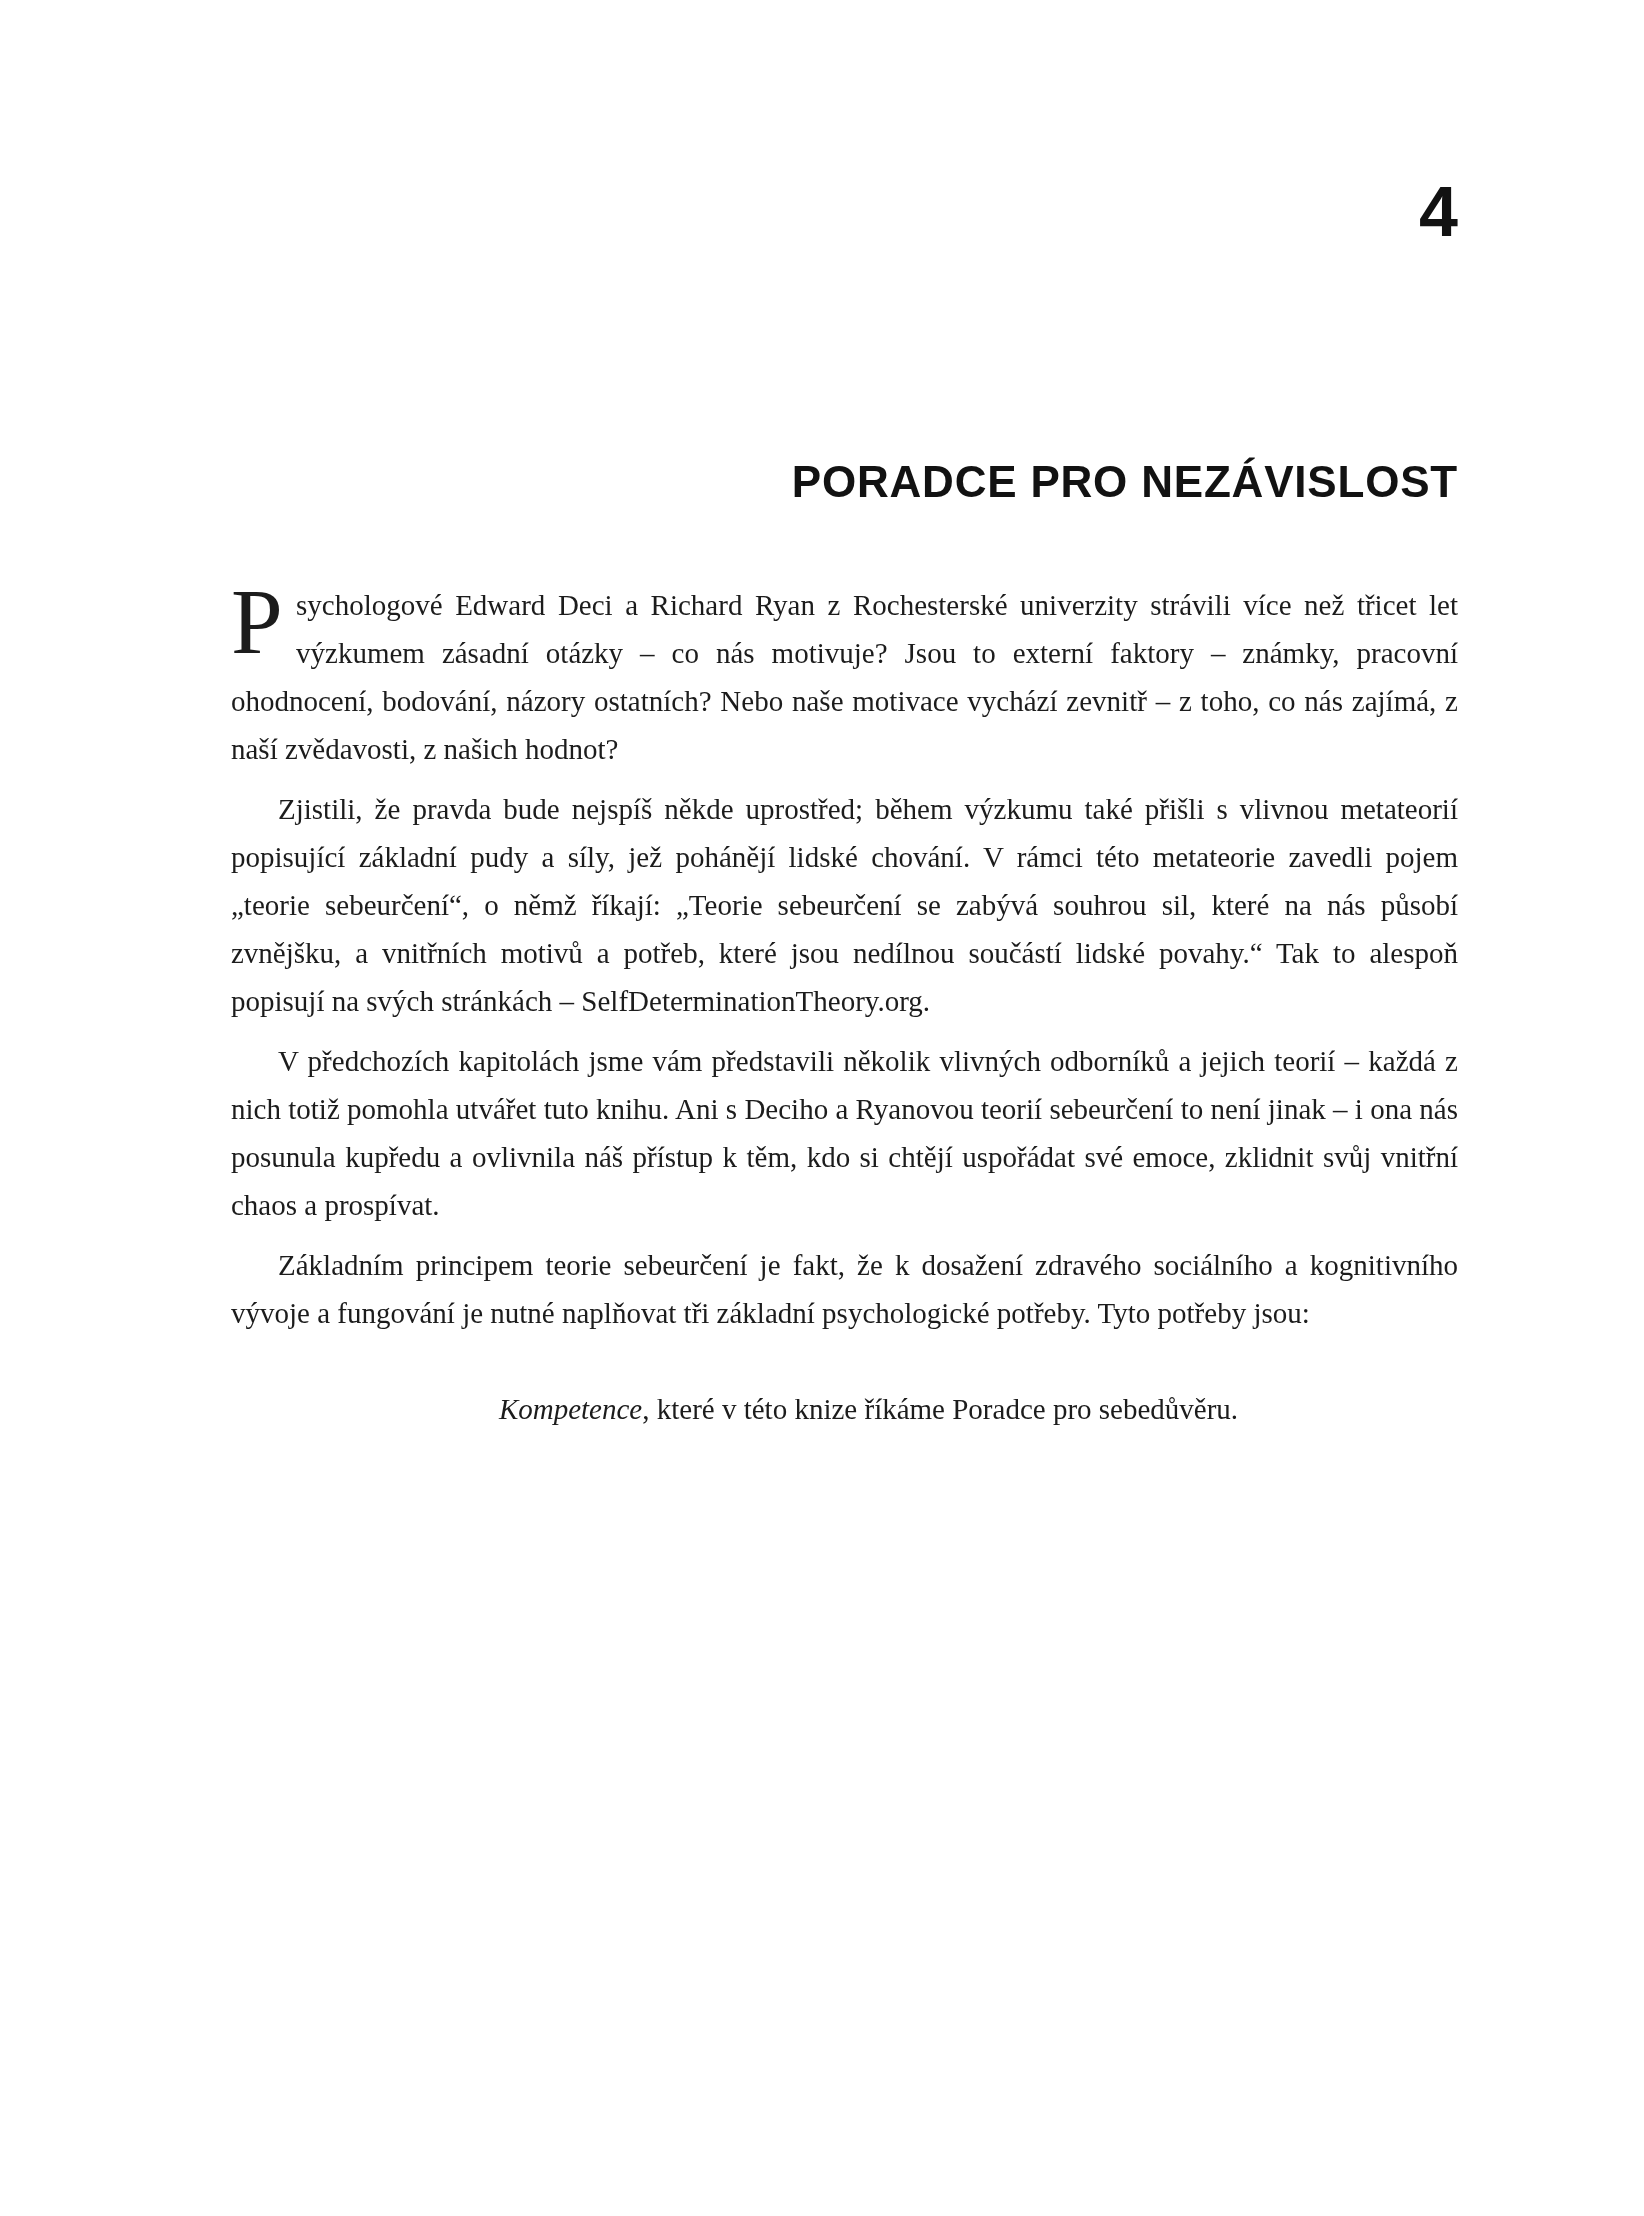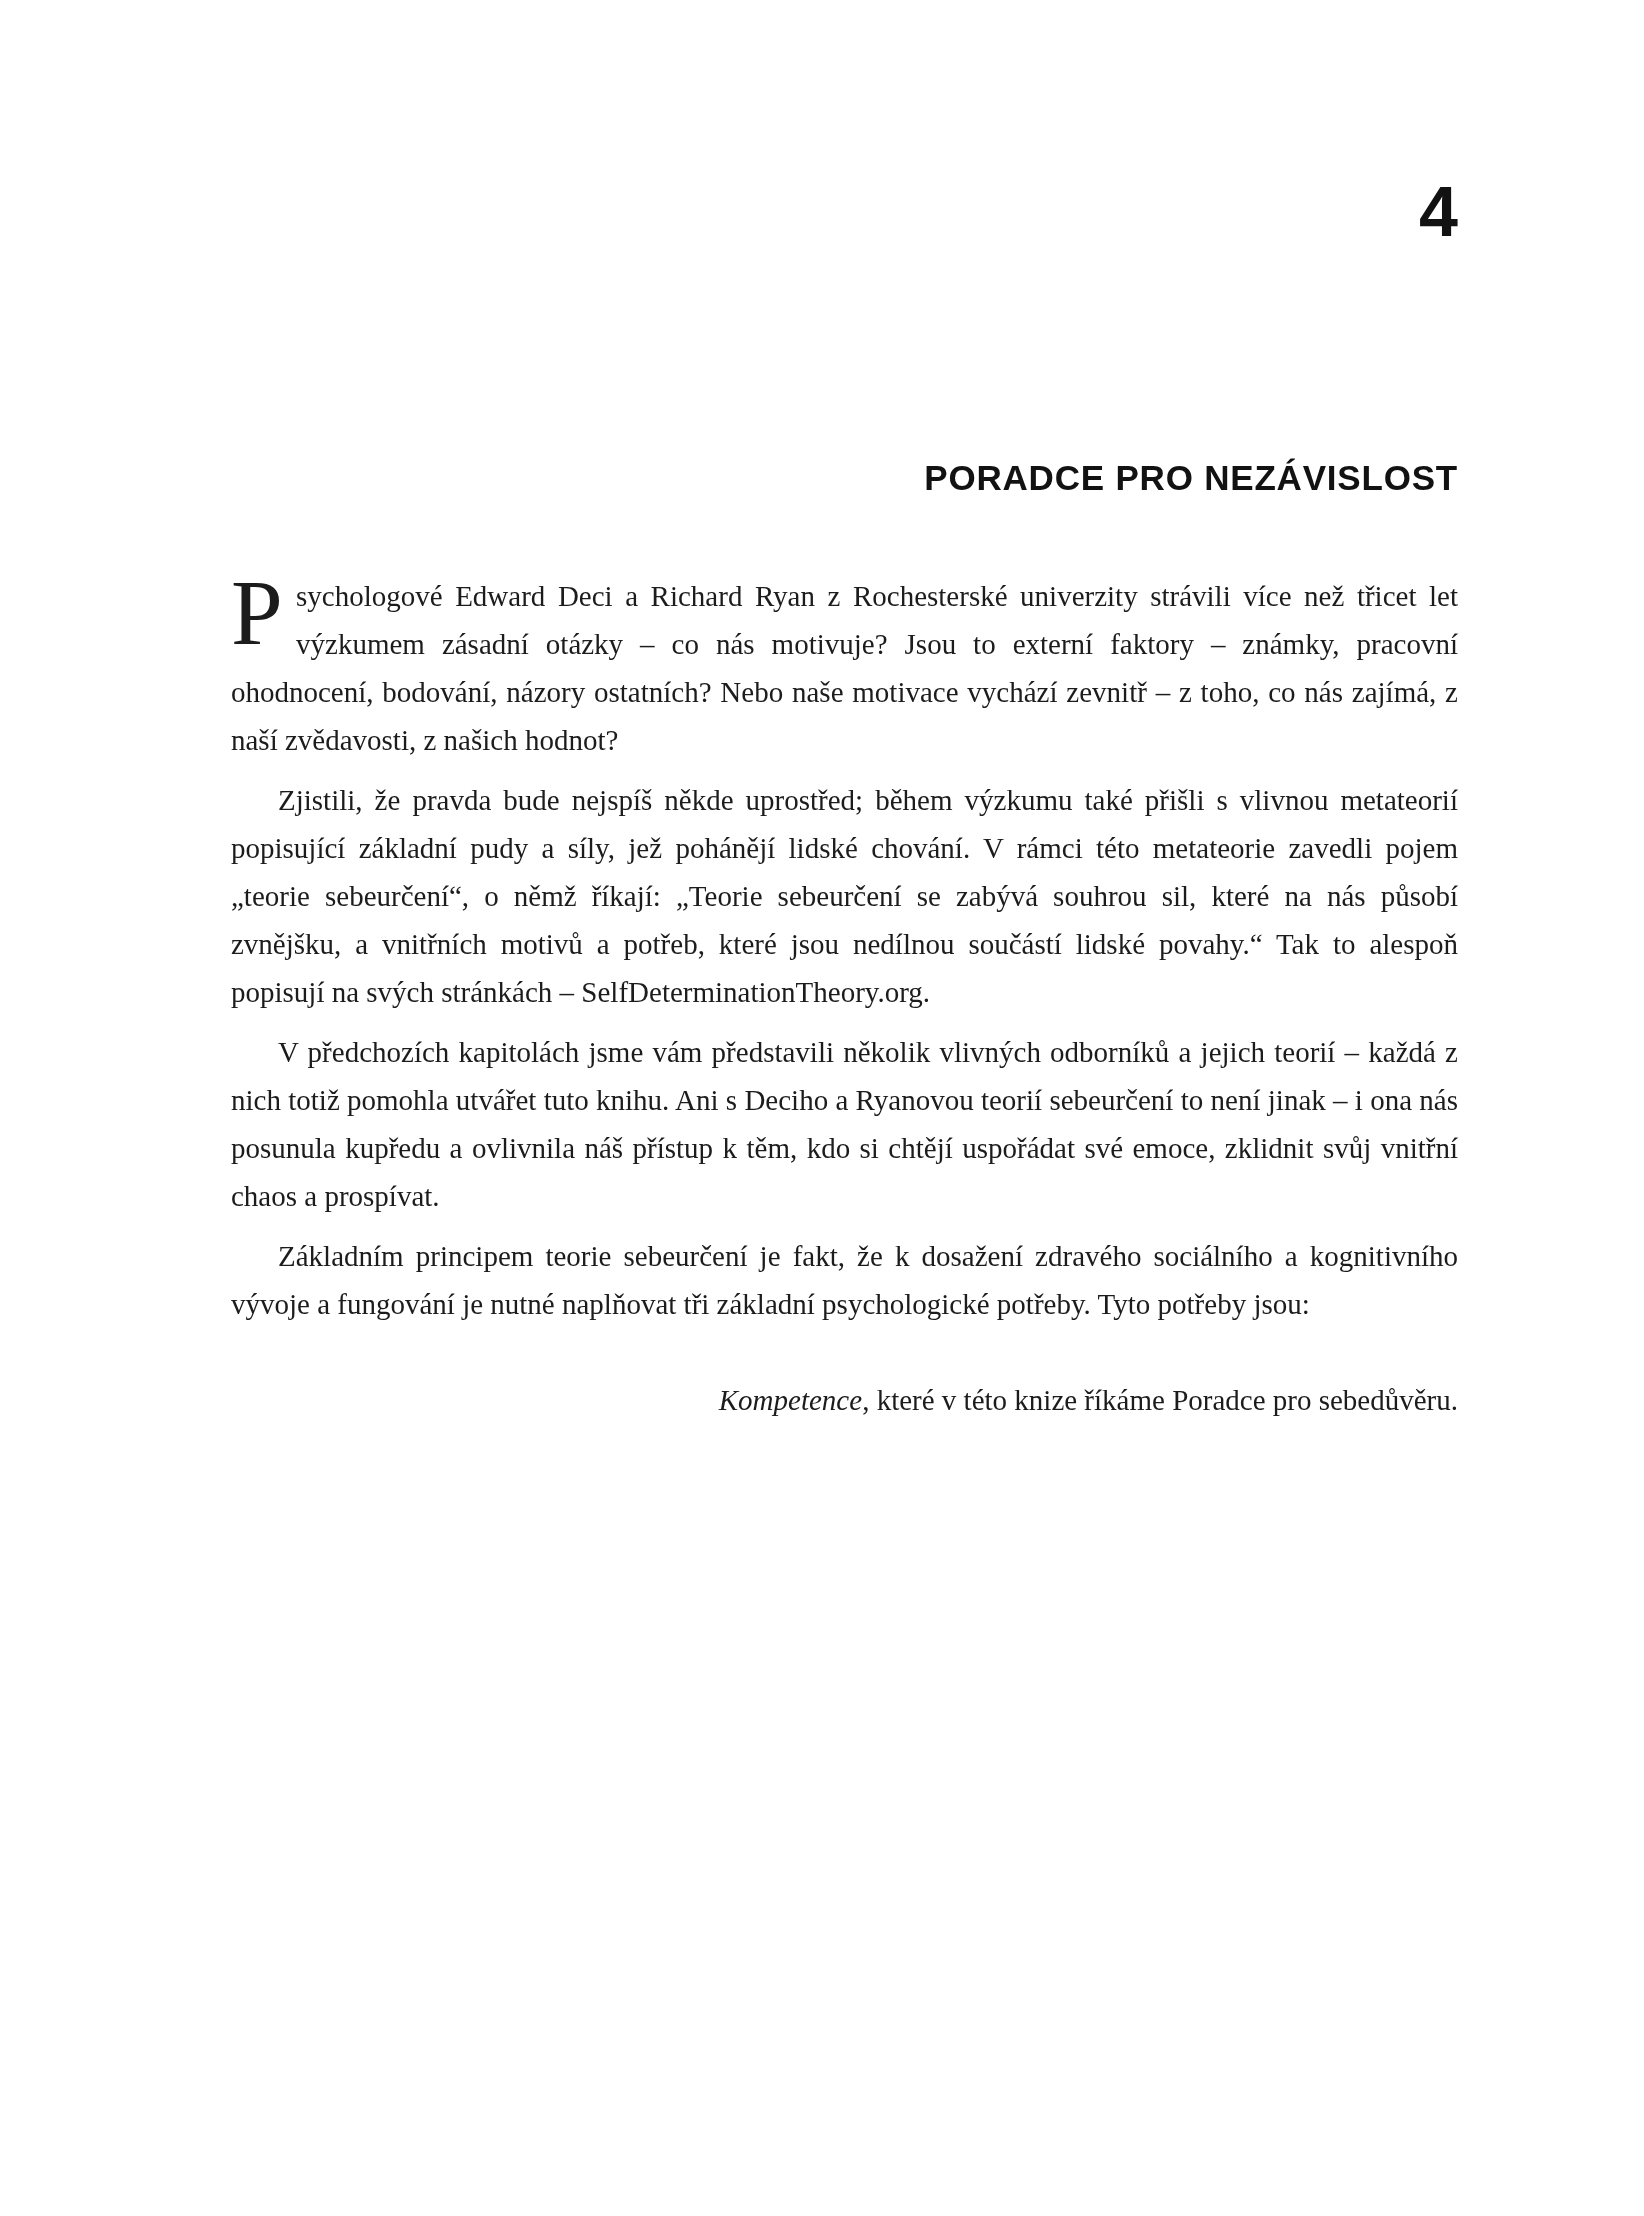--- a/index.html
+++ b/index.html
@@ -28,21 +28,21 @@
     font-weight: 700;
     font-size: 70px;
     line-height: 1;
     color: #121212;
   }
   .chapter-title {
     margin: 213px 0 8px 0;
     text-align: right;
     font-family: "Liberation Sans", sans-serif;
     font-weight: 700;
-    font-size: 35px;
+    font-size: 44px;
     letter-spacing: 0.8px;
     line-height: 1;
     color: #121212;
   }
   .body-text {
     margin-top: 77px;
     font-family: "Liberation Serif", "DejaVu Serif", serif;
     font-size: 29px;
     line-height: 48px;
     text-align: justify;
@@ -64,21 +64,21 @@
     padding: 3.3px 13.3px 0 0;
     color: #1c1c1c;
   }
   .list-block {
     margin-top: 48px;
     padding-left: 48px;
   }
   .list-item {
     margin: 0;
     padding: 0;
-    text-align: right;
+    text-align: center;
     line-height: 48px;
   }
   .it {
     font-style: italic;
   }
 </style>
 </head>
 <body>
 
 <div class="page">

